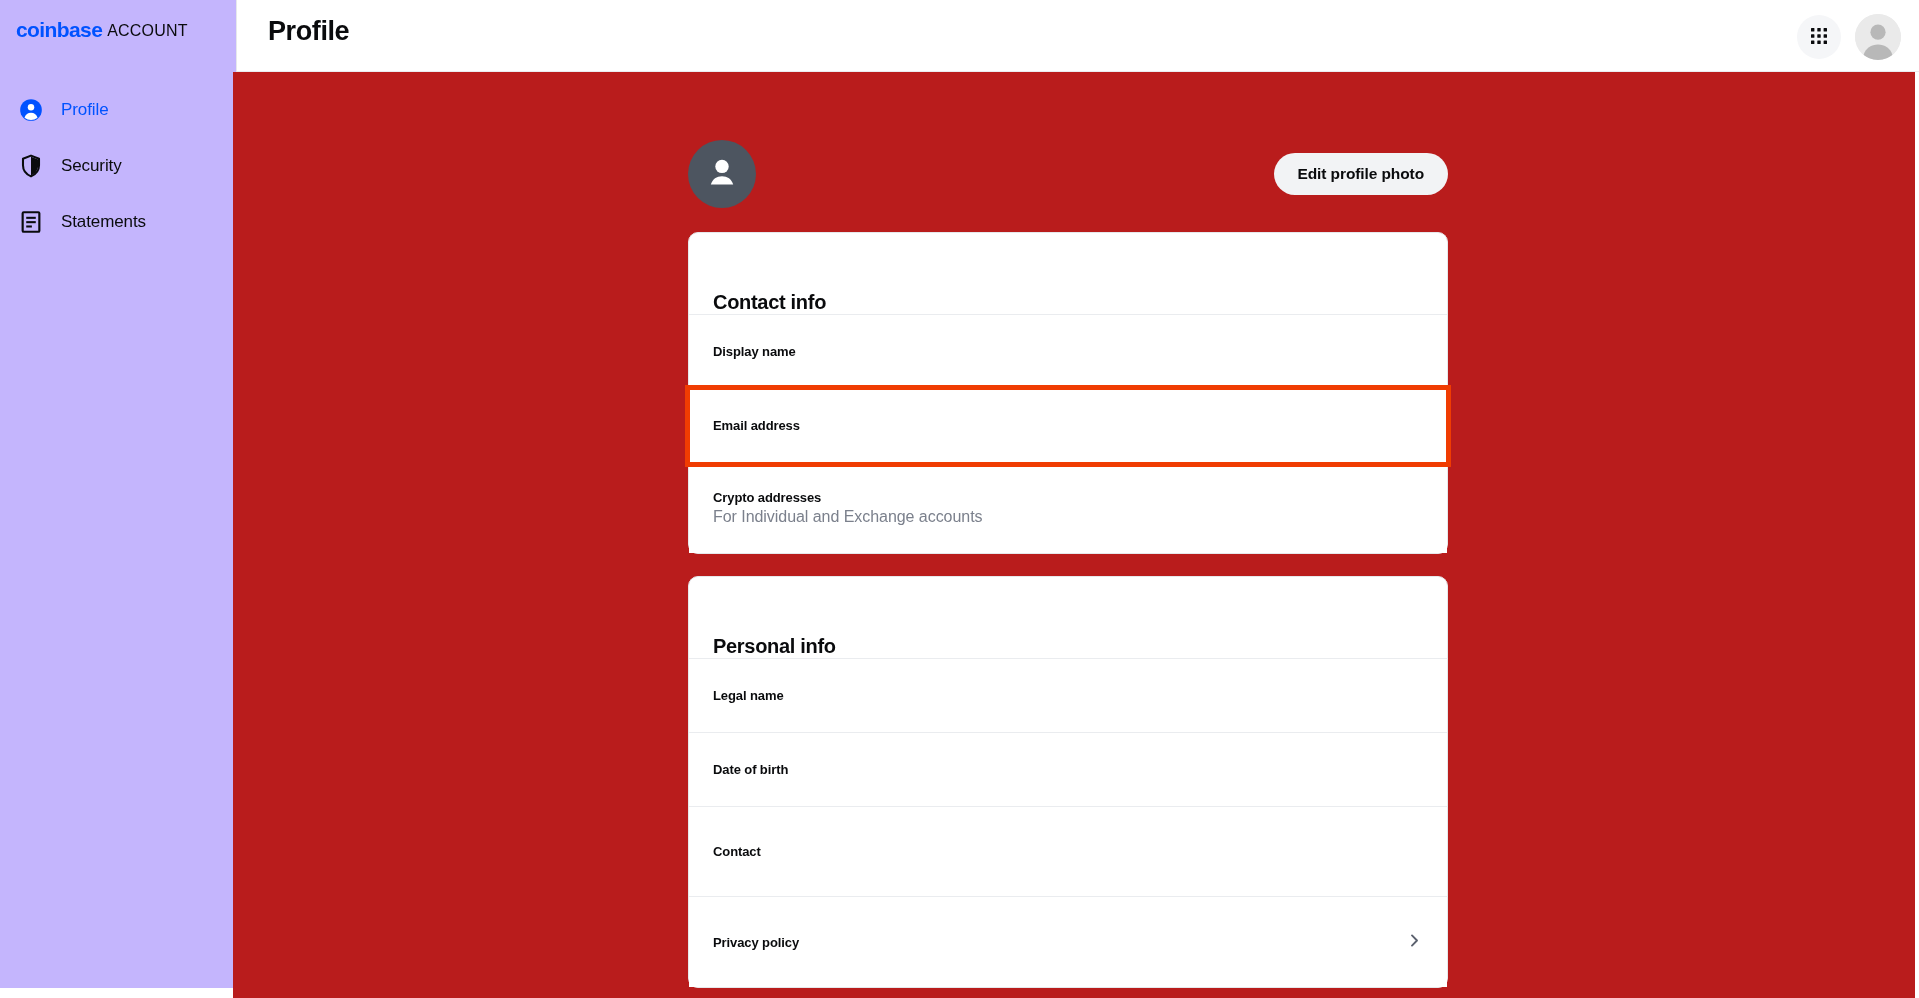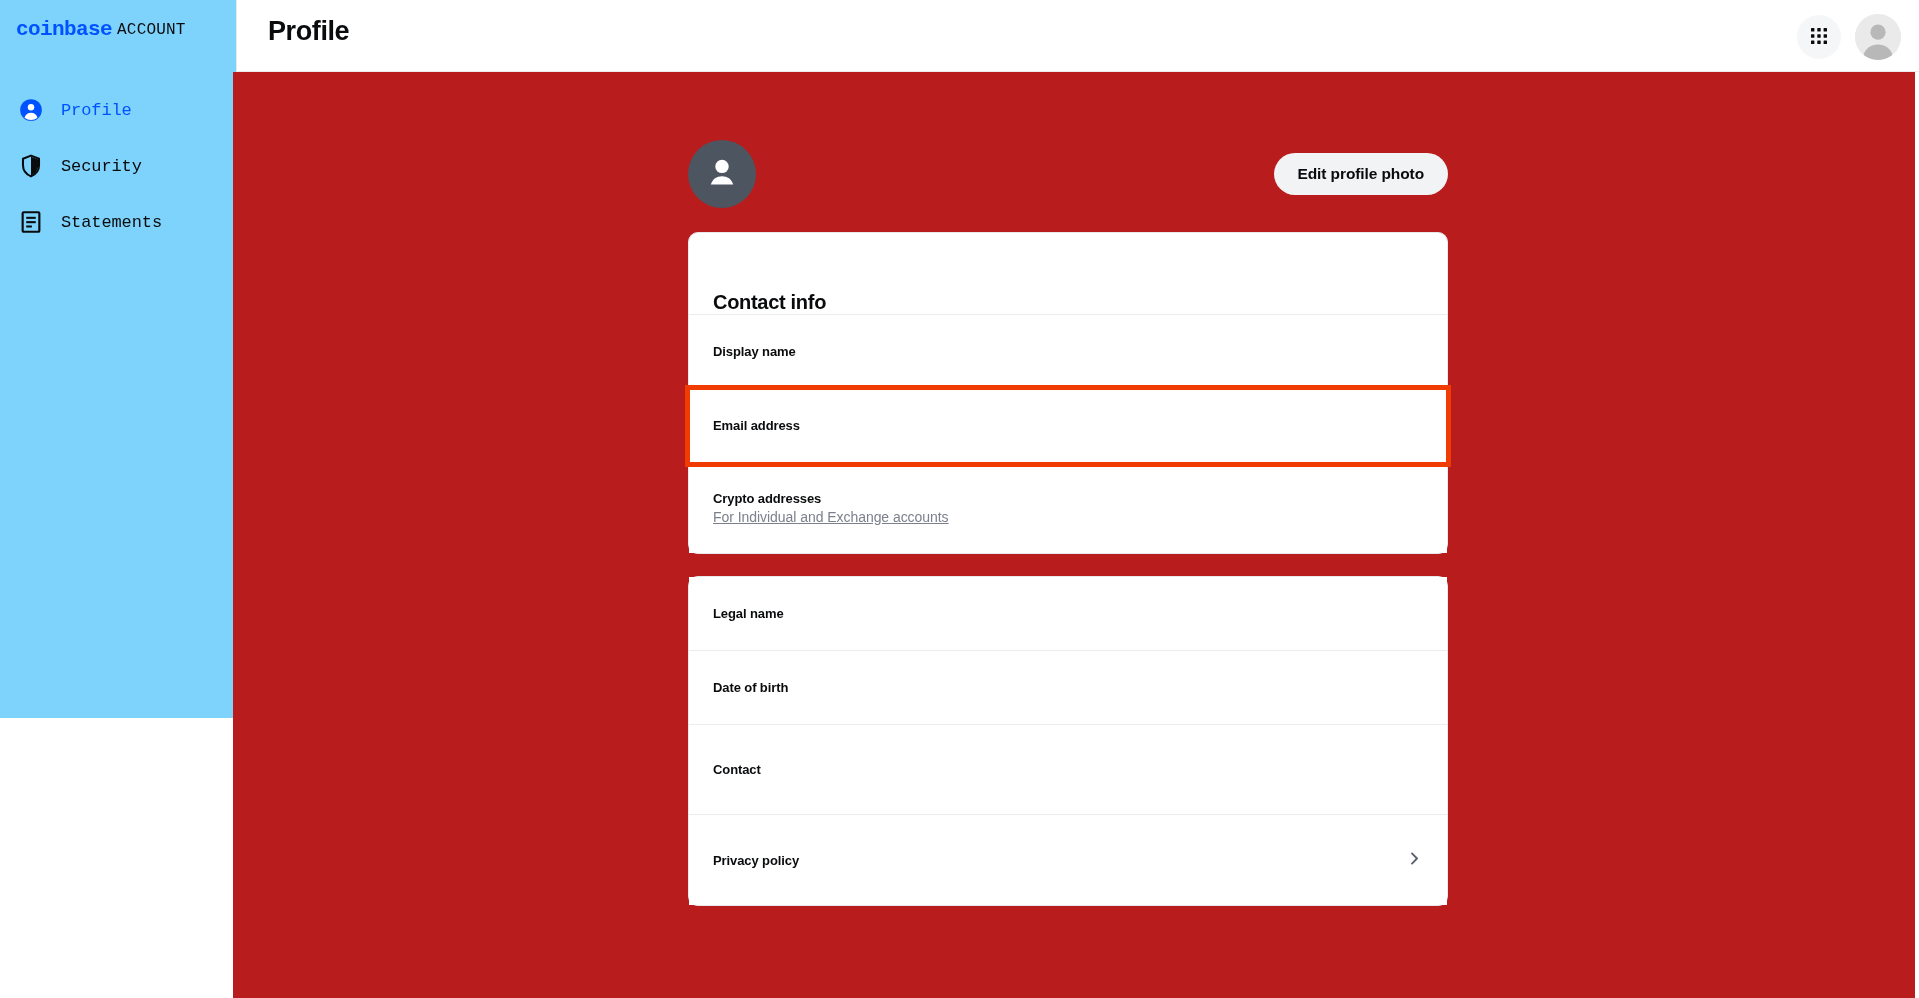--- a/index.html
+++ b/index.html
@@ -11,24 +11,23 @@
     font-family: "Liberation Sans", "DejaVu Sans", sans-serif;
     -webkit-font-smoothing: antialiased;
   }
 
   
   #app { position: relative; width: 1919px; height: 998px; }
 
   
   #sidebar {
     position: absolute; left: 0; top: 0;
-    width: 237px; height: 718px;
-    background: #7dd3fc;
+    width: 237px; height: 988px;
+    background: #c4b5fd;
     border-right: 1px solid #e6e8eb;
-    font-family: Liberation Mono, monospace;
   }
   .brand {
     position: absolute; left: 16px; top: 18px;
     font-size: 19px; letter-spacing: -0.2px; white-space: nowrap;
   }
   .brand .cb {
     color: #0052ff; font-weight: 700; letter-spacing: -0.6px; font-size: 21px;
   }
   .brand .acct {
     color: #0a0b0d; font-weight: 400; font-size: 16px; letter-spacing: 0.2px;
@@ -107,21 +106,21 @@
   .card-title { font-size: 20px; font-weight: 700; color: #0a0b0d; letter-spacing: -0.3px; }
 
   .row {
     min-height: 74px; display: flex; align-items: center; justify-content: space-between;
     padding: 0 24px; border-bottom: 1px solid #eaecef; position: relative;
     cursor: pointer; background: #ffffff;
   }
   .row:last-child { border-bottom: none; }
   .row-main { display: flex; flex-direction: column; gap: 3px; }
   .row-label { font-size: 13px; font-weight: 700; color: #0a0b0d; letter-spacing: -0.1px; }
-  .row-sub { font-size: 14px; font-weight: 400; color: #7b808c; letter-spacing: -0.05px; text-decoration: underline; }
+  .row-sub { font-size: 16px; font-weight: 400; color: #7b808c; letter-spacing: -0.05px; }
   .row-tall { min-height: 90px; }
   .chev { color: #5b616e; display: block; }
 
   
   .row.highlighted {
     outline: 5px solid #f03c02;
     outline-offset: -1px;
     z-index: 5;
     border-bottom-color: transparent;
     box-shadow: 0 0 0 1px rgba(240,60,2,0.12);
@@ -245,20 +244,23 @@
 
         <div class="row row-tall">
           <div class="row-main">
             <span class="row-label">Crypto addresses</span>
             <span class="row-sub">For Individual and Exchange accounts</span>
           </div>
         </div>
       </section>
 
       <section class="card">
+        <div class="card-header">
+          <span class="card-title">Personal info</span>
+        </div>
 
         <div class="row">
           <div class="row-main">
             <span class="row-label">Legal name</span>
           </div>
         </div>
 
         <div class="row">
           <div class="row-main">
             <span class="row-label">Date of birth</span>

